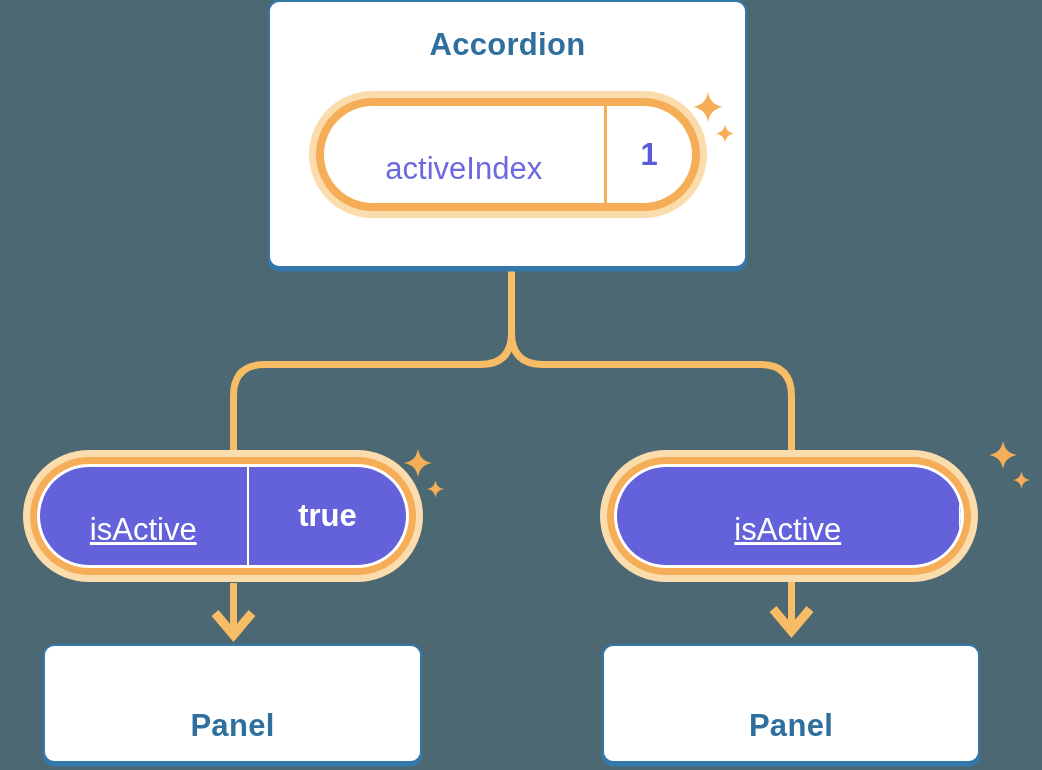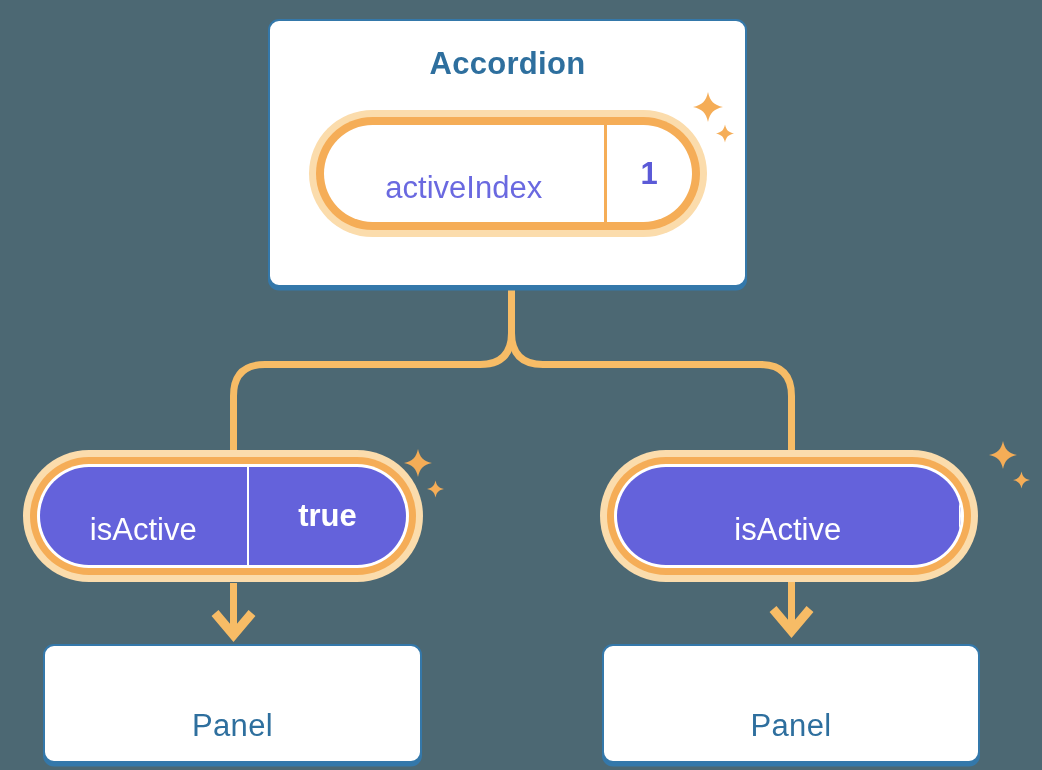--- a/index.html
+++ b/index.html
@@ -38,41 +38,41 @@
 
   
   .card {
     position: absolute;
     background: #fff;
     border: 2.5px solid var(--card-border);
     border-radius: 11px;
     box-shadow: 0 3.5px 0 var(--card-border);
   }
   .accordion-card {
-    left: 268px; top: 19px;
+    left: 268px; top: 0;
     width: 479px; height: 268px;
     display: flex; flex-direction: column; align-items: center;
   }
   .card-title {
     color: var(--blue-text);
     font-size: 31px;
     font-weight: 600;
     letter-spacing: 0.3px;
     margin-top: 24px;
     line-height: 1.2;
   }
   .panel-card {
     display: flex; align-items: center; justify-content: center;
   }
   .panel-card.left  { left: 43px;  top: 644px; width: 379px; height: 119px; }
   .panel-card.right { left: 602px; top: 644px; width: 378px; height: 119px; }
   .panel-title {
     color: var(--blue-text);
     font-size: 31px;
-    font-weight: 400;
+    font-weight: 700;
     letter-spacing: 0.3px;
     margin-top: 44px;
   }
 
   
   .pill-halo {
     background: var(--orange-halo);
     border-radius: 999px;
     padding: 7px;
   }
@@ -103,21 +103,21 @@
   }
   .state-pill .pill-seg.value { width: 85px; }
 
   
   .prop-pill { position: absolute; width: 400px; height: 132px; }
   .prop-pill.left  { left: 23px;  top: 450px; width: 400px; }
   .prop-pill.right { left: 600px; top: 450px; width: 378px; }
   .prop-pill .pill-ring { padding: 7px; }
   .prop-pill .pill-white { background: #fff; border-radius: 999px; padding: 3px; width: 100%; height: 100%; }
   .prop-pill .pill-core { background: var(--purple); }
-  .prop-pill .pill-seg.label { color: var(--white-text); }
+  .prop-pill .pill-seg.label { color: var(--white-text); text-decoration: underline; }
   .prop-pill .pill-seg.value { color: var(--white-text); }
   .prop-pill .pill-sep { background: #fff; width: 2.5px; }
   .prop-pill.left  .pill-seg.value { width: 157px; }
   .prop-pill.right .pill-seg.value { width: 129px; }
 
   
   .sparkle { position: absolute; pointer-events: none; }
   .sparkle svg { display: block; fill: var(--orange); }
 </style>
 </head>

